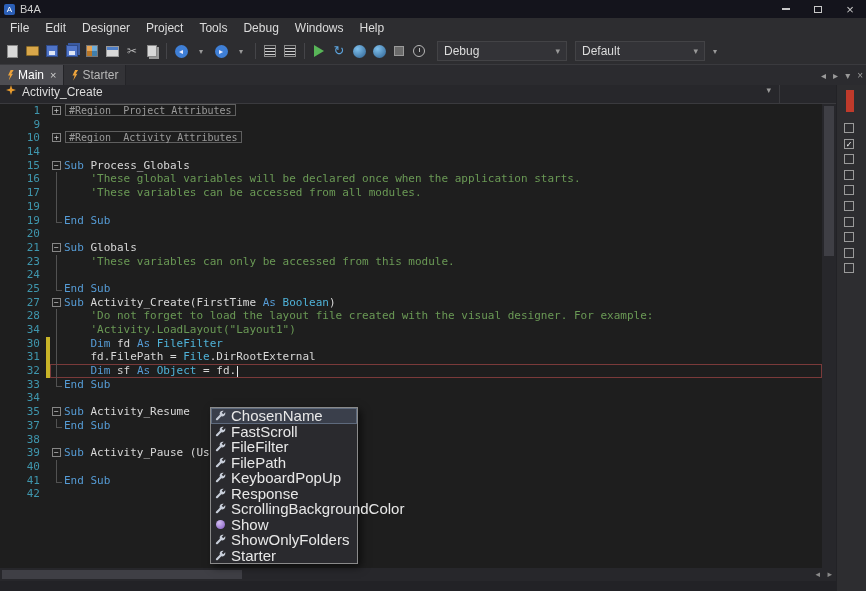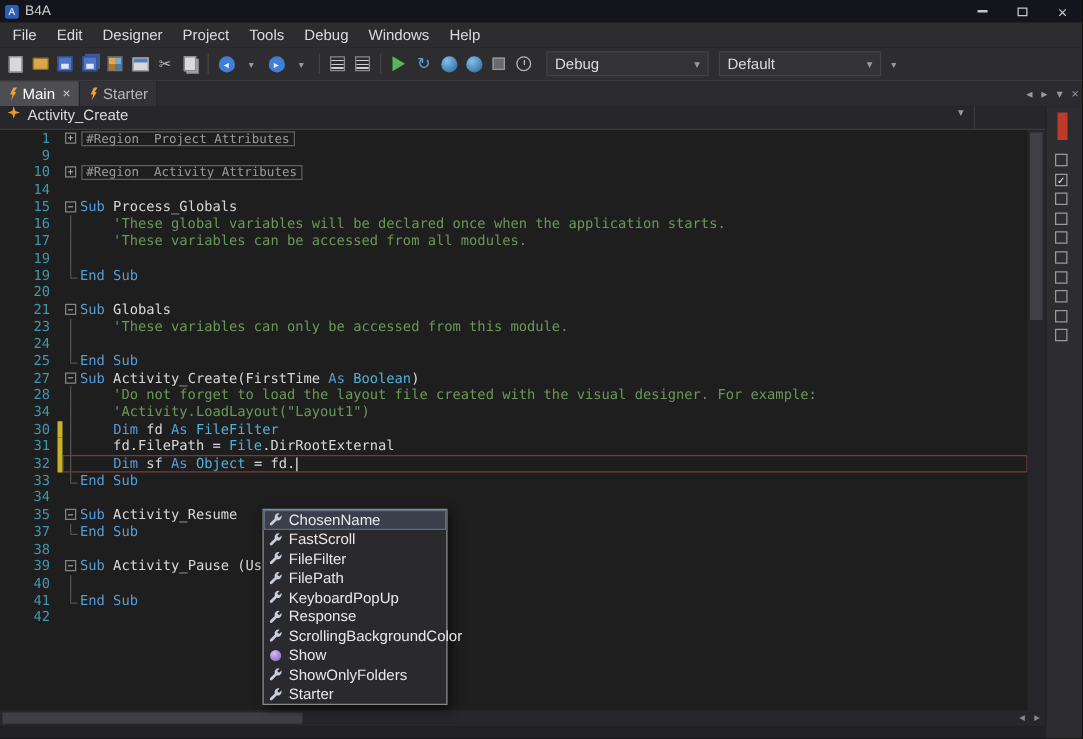--- a/index.html
+++ b/index.html
@@ -80,21 +80,21 @@
   .foldcol.end::after{content:"";position:absolute;left:6px;top:8px;width:6px;height:1px;background:#525252;}
   .codeline{white-space:pre;}
   .kw{color:#569cd6;}
   .typ{color:#4fb3d9;}
   .com{color:#6a9955;}
   .txt{color:#d8d8d8;}
   .regionbox{display:inline-block;border:1px solid #5f5f5f;color:#9b9b9b;padding:0 3px;font-size:10px;line-height:11px;height:12px;margin-left:1px;}
   .caret{display:inline-block;width:1px;height:11px;background:#ececec;vertical-align:text-bottom;margin-left:1px;}
 
   
-  .popup{position:absolute;left:210px;top:407px;width:148px;background:#2a2a2e;border:1px solid #8a8a8a;box-shadow:3px 3px 8px rgba(0,0,0,.6);font-size:12px;color:#e8e8e8;z-index:5;}
+  .popup{position:absolute;left:210px;top:407px;width:148px;background:#2a2a2e;border:1px solid #8a8a8a;box-shadow:3px 3px 8px rgba(0,0,0,.6);font-size:15px;color:#e8e8e8;z-index:5;}
   .pp-item{height:15.5px;display:flex;align-items:center;gap:4px;padding:0 4px 0 3px;}
   .pp-item.sel{background:#3a3f4b;box-shadow:inset 0 0 0 1px #5e6a7d;}
   .pp-icon{width:13px;height:12px;flex:none;display:flex;align-items:center;justify-content:center;}
   .ball{width:9px;height:9px;border-radius:50%;background:radial-gradient(circle at 35% 30%,#d3bff1,#8257c2);}
   .pp-label{white-space:nowrap;}
 
   
   .vscroll{position:absolute;top:104px;left:822px;width:14px;height:464px;background:#27272b;}
   .vthumb{position:absolute;top:2px;left:2px;width:10px;height:150px;background:#3f3f45;}
   .rightpanel{position:absolute;top:85px;left:836px;width:30px;height:506px;background:#2d2d30;border-left:1px solid #222226;}

